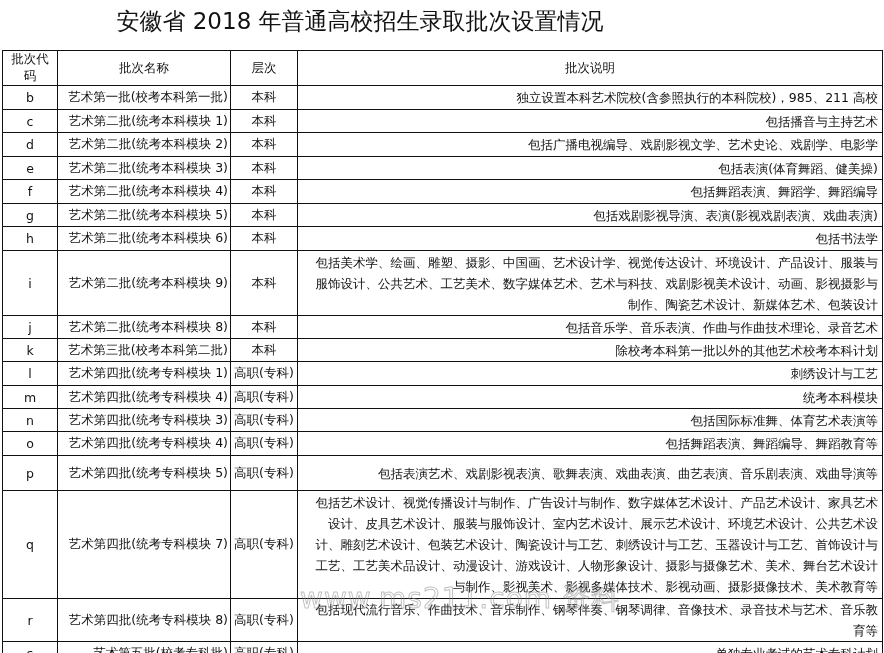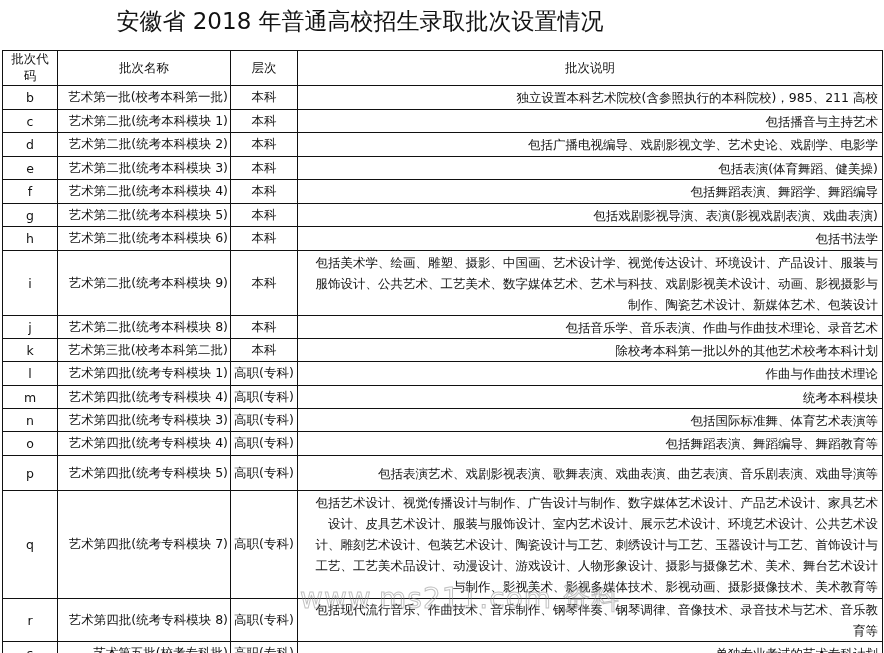--- a/index.html
+++ b/index.html
@@ -98,21 +98,21 @@
       <tr style="height: 23px;">
         <td class="code">k</td>
         <td class="name">艺术第三批(校考本科第二批)</td>
         <td class="level">本科</td>
         <td class="desc">除校考本科第一批以外的其他艺术校考本科计划</td>
       </tr>
       <tr style="height: 24px;">
         <td class="code">l</td>
         <td class="name">艺术第四批(统考专科模块 1)</td>
         <td class="level">高职(专科)</td>
-        <td class="desc">作曲与作曲技术理论</td>
+        <td class="desc">刺绣设计与工艺</td>
       </tr>
       <tr style="height: 23px;">
         <td class="code">m</td>
         <td class="name">艺术第四批(统考专科模块 4)</td>
         <td class="level">高职(专科)</td>
         <td class="desc">统考本科模块</td>
       </tr>
       <tr style="height: 23px;">
         <td class="code">n</td>
         <td class="name">艺术第四批(统考专科模块 3)</td>

